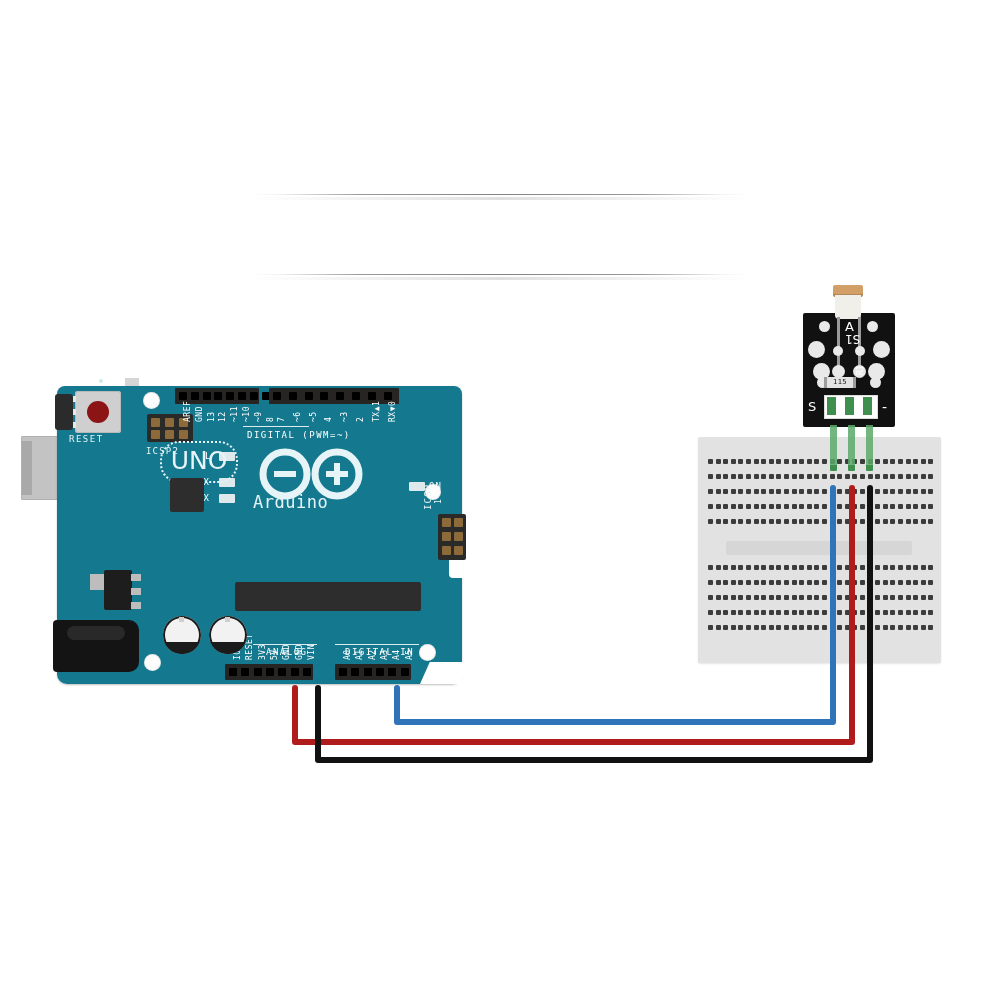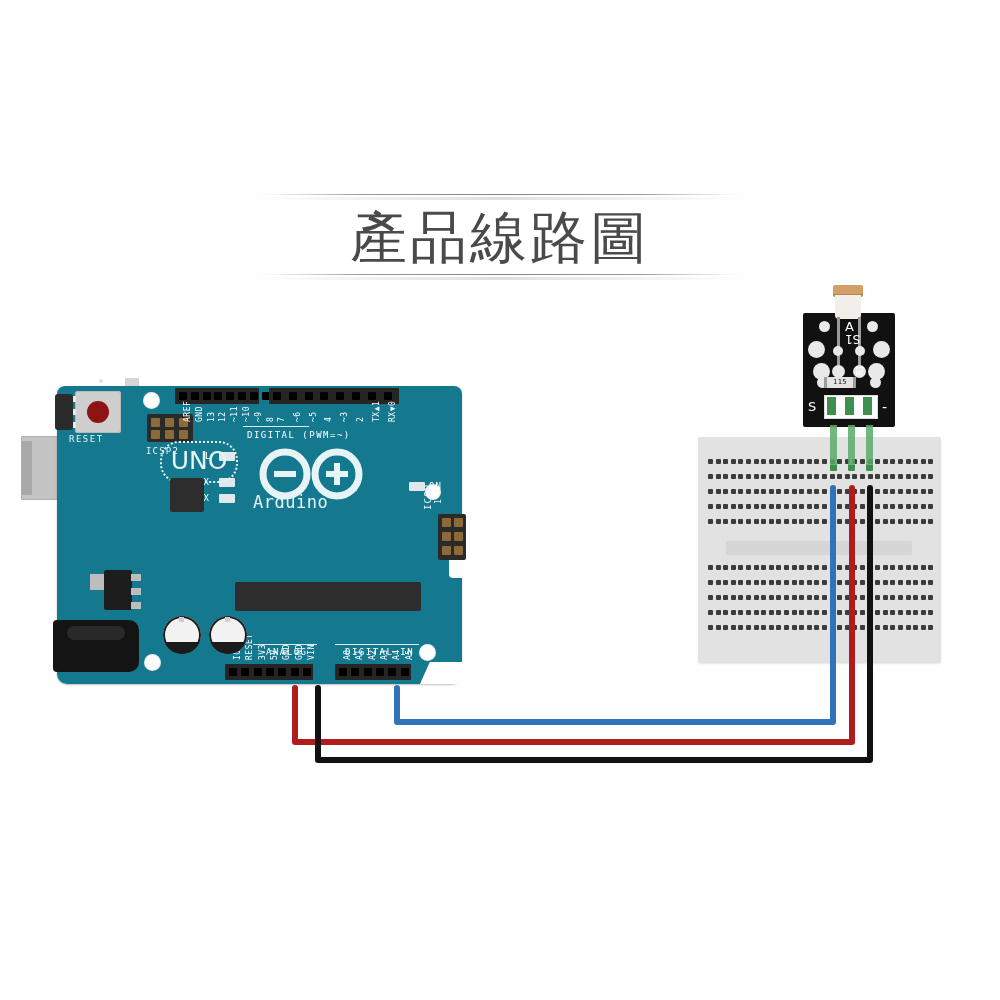--- a/index.html
+++ b/index.html
@@ -543,21 +543,20 @@
   }
 </style>
 </head>
 <body style="background: rgb(255, 255, 255);">
 
 <div id="stage">
 
   <div id="title-block">
     <div class="rule" id="rule-top"></div>
     <div class="rule shadow" id="rule-top-s"></div>
-    <div id="page-title" style="color: rgb(74, 74, 74);">產品線路圖</div>
     <div class="rule" id="rule-bot"></div>
     <div class="rule shadow" id="rule-bot-s"></div>
   </div>
 
   <div id="arduino">
 
     <div id="usb">
       <div id="usb-inner"></div>
     </div>
     <div id="usb-tab-top"></div>

